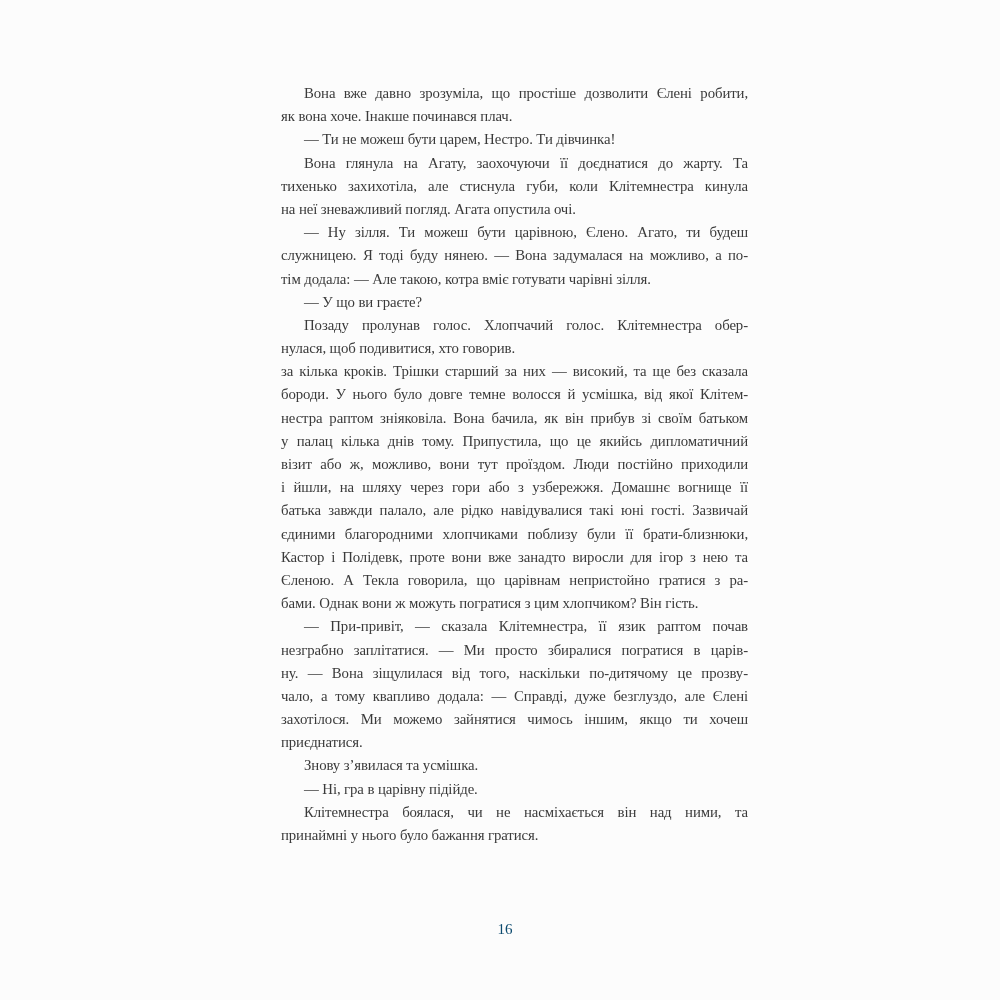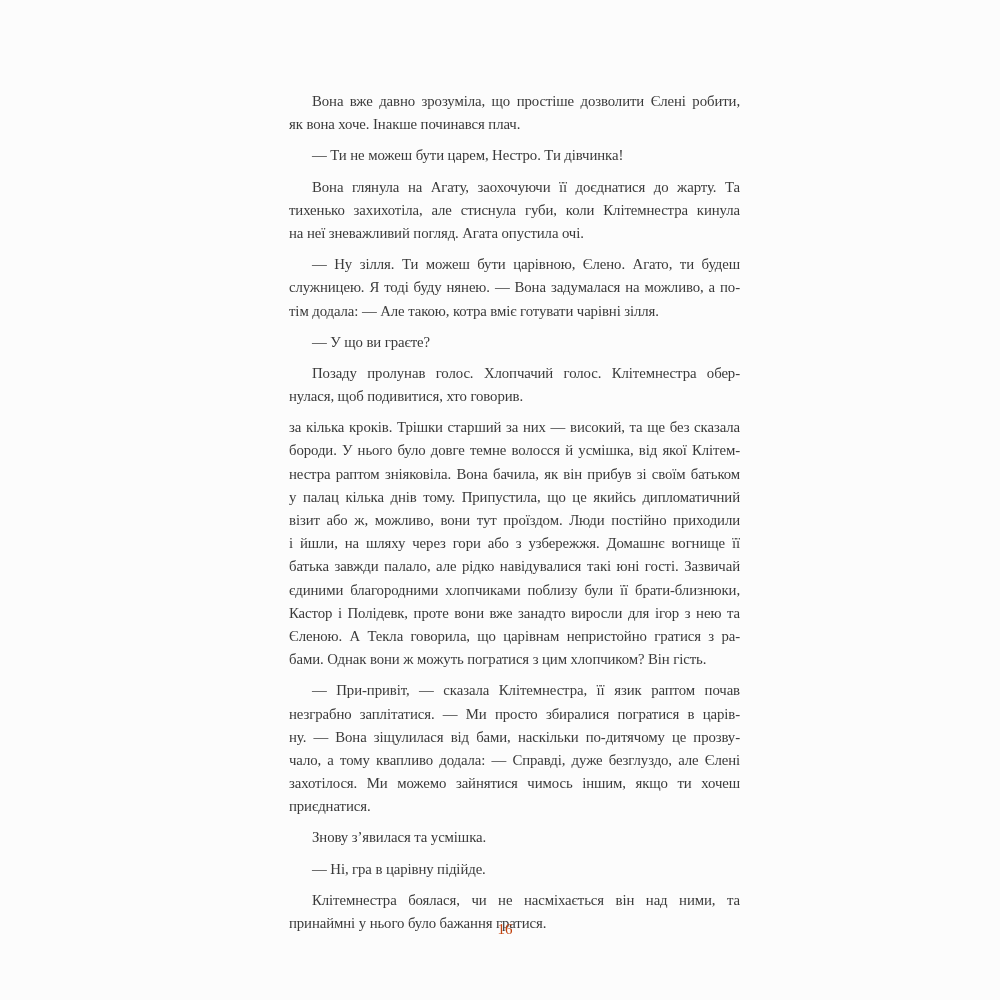--- a/index.html
+++ b/index.html
@@ -13,35 +13,35 @@
     overflow:hidden;
   }
   .book-page { position:absolute; inset:0; }
   .text-block {
     position:absolute;
     left:281px; top:82px; width:467px;
     font-size:14.8px;
     line-height:23.2px;
     letter-spacing:-0.1px;
   }
-  .paragraph { margin:8px; }
+  .paragraph { margin:0; }
   .line {
     text-align:justify;
     text-align-last:justify;
     height:23.2px;
     overflow:hidden;
   }
   .line.last { text-align-last:left; }
   .line.first { text-indent:23px; }
   .page-number {
     position:absolute;
     top:921px; left:281px; width:448px;
     text-align:center;
     font-size:15px;
-    color:#c2410c;
+    color:#0c4a6e;
     font-family:Liberation Serif, serif;
   }
 </style>
 </head>
 <body>
 
 <div class="book-page">
   <div class="text-block">
       <div class="paragraph">
         <div class="line first">Вона вже давно зрозуміла, що простіше дозволити Єлені робити,</div>
@@ -76,21 +76,21 @@
         <div class="line">і йшли, на шляху через гори або з узбережжя. Домашнє вогнище її</div>
         <div class="line">батька завжди палало, але рідко навідувалися такі юні гості. Зазвичай</div>
         <div class="line">єдиними благородними хлопчиками поблизу були її брати-близнюки,</div>
         <div class="line">Кастор і Полідевк, проте вони вже занадто виросли для ігор з нею та</div>
         <div class="line">Єленою. А Текла говорила, що царівнам непристойно гратися з ра-</div>
         <div class="line last">бами. Однак вони ж можуть погратися з цим хлопчиком? Він гість.</div>
       </div>
       <div class="paragraph">
         <div class="line first">— При-привіт, — сказала Клітемнестра, її язик раптом почав</div>
         <div class="line">незграбно заплітатися. — Ми просто збиралися погратися в царів-</div>
-        <div class="line">ну. — Вона зіщулилася від бами, наскільки по-дитячому це прозву-</div>
+        <div class="line">ну. — Вона зіщулилася від того, наскільки по-дитячому це прозву-</div>
         <div class="line">чало, а тому квапливо додала: — Справді, дуже безглуздо, але Єлені</div>
         <div class="line">захотілося. Ми можемо зайнятися чимось іншим, якщо ти хочеш</div>
         <div class="line last">приєднатися.</div>
       </div>
       <div class="paragraph">
         <div class="line first last">Знову з’явилася та усмішка.</div>
       </div>
       <div class="paragraph">
         <div class="line first last">— Ні, гра в царівну підійде.</div>
       </div>

